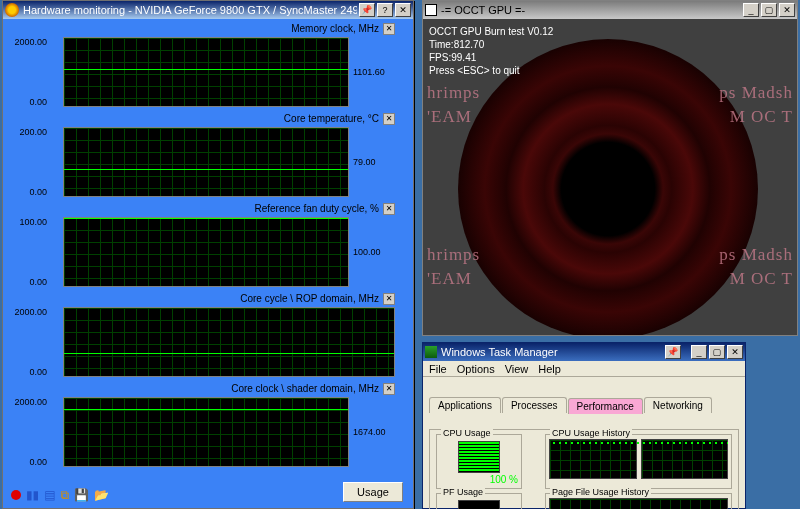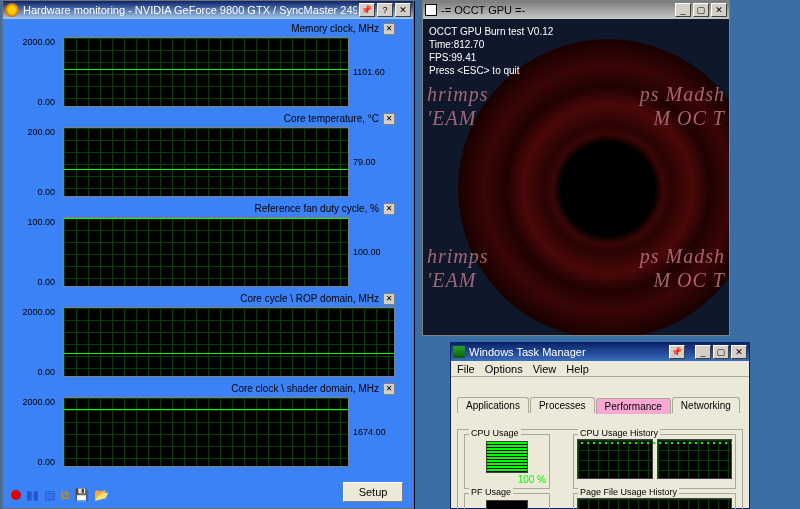--- a/index.html
+++ b/index.html
@@ -18,41 +18,41 @@
   .chart { height: 84px; margin-bottom: 6px; position: relative; }
   .chart-title { position: absolute; top: 0; right: 16px; font-size: 10px; color: #000; }
   .chart-close { position: absolute; top: 0; right: 0; width: 12px; height: 12px; background:#d4d0c8; border:1px solid #808080; font-size:8px; text-align:center; line-height:10px; }
   .chart-body { position: absolute; top: 14px; bottom: 0; left: 0; right: 0; display: flex; }
   .plot { flex: 1; background: #000; border: 1px solid #808080; position: relative; overflow: hidden;
     background-image:
       repeating-linear-gradient(to right, #004000 0 1px, transparent 1px 12px),
       repeating-linear-gradient(to bottom, #004000 0 1px, transparent 1px 12px);
   }
   .plot .line { position:absolute; left:0; right:0; height:1px; background:#00ff00; }
-  .ylabels { width: 42px; display:flex; flex-direction:column; justify-content:space-between; align-items:flex-end; padding-right:8px; color:#000; font-size:9px; }
+  .ylabels { width: 42px; display:flex; flex-direction:column; justify-content:space-between; align-items:flex-end; padding-right:16px; color:#000; font-size:9px; }
   .valbox { width: 46px; display:flex; align-items:center; justify-content:flex-start; padding-left:4px; font-size:9px; color:#000; }
 
   .hw-tools { position:absolute; left:8px; bottom:6px; display:flex; gap:5px; align-items:center; }
   .hw-tools .dot { width:10px; height:10px; border-radius:50%; }
   .hw-setup { position:absolute; right:10px; bottom:6px; width:60px; height:20px; background:#ece9d8; border:1px solid #fff; border-right-color:#808080; border-bottom-color:#808080; font-size:11px; }
 
   
-  .occt-win { position:absolute; left:422px; top:0; width:308px; height:336px; border:1px solid #808080; background:#000; }
+  .occt-win { position:absolute; left:422px; top:0; width:376px; height:336px; border:1px solid #808080; background:#000; }
   .occt-titlebar { height:18px; background:linear-gradient(#7b7b7b,#c8c8c8); display:flex; align-items:center; padding:0 2px; font-size:11px; color:#000; }
   .occt-titlebar .sq { width:12px; height:12px; background:#fff; border:1px solid #000; margin-right:4px; }
   .occt-titlebar .title { flex:1; }
-  .occt-body { position:absolute; top:18px; bottom:0; left:0; right:0; background:#0f172a; overflow:hidden; }
+  .occt-body { position:absolute; top:18px; bottom:0; left:0; right:0; background:#404040; overflow:hidden; }
   .occt-info { position:absolute; top:6px; left:6px; color:#fff; font-size:10px; line-height:13px; font-family: 'Courier New', monospace; z-index:5; }
   .vortex { position:absolute; top:20px; left:35px; width:300px; height:300px; border-radius:50%;
     background: radial-gradient(circle at 50% 50%, #000 0 22%, #3a0606 26%, #2a0303 30%, #4a0808 40%, #200202 48%, #3a0505 58%, #150101 72%, #000 85%);
   }
-  .wm { position:absolute; color:#c47a8a; font-style:italic; font-family: Georgia, serif; font-size:20px; opacity:.8; letter-spacing:1px; }
+  .wm { position:absolute; color:#c47a8a; font-family: Georgia, serif; font-size:17px; opacity:.8; letter-spacing:1px; }
 
   
-  .tm-win { position:absolute; left:450px; top:342px; width:300px; height:167px; background:#ece9d8; border:1px solid #0a246a; }
+  .tm-win { position:absolute; left:422px; top:342px; width:324px; height:167px; background:#ece9d8; border:1px solid #0a246a; }
   .tm-titlebar { height:18px; background:linear-gradient(#0a246a,#3b6ebf); color:#fff; display:flex; align-items:center; padding:0 2px; font-size:11px; }
   .tm-titlebar .ico { width:12px; height:12px; background:linear-gradient(#2aa02a,#0d5b0d); margin-right:4px; }
   .tm-menu { height:16px; display:flex; gap:10px; padding:2px 6px; font-size:11px; color:#000; border-bottom:1px solid #aca899; }
   .tm-tabs { display:flex; margin:20px 6px 0 6px; font-size:10px; }
   .tm-tab { padding:2px 8px; border:1px solid #aca899; border-bottom:none; background:#ece9d8; margin-right:1px; border-radius:3px 3px 0 0; }
   .tm-tab.active { background:#f9a8d4; position:relative; top:1px; font-weight:normal; }
   .tm-panel { margin:16px 6px; border:1px solid #aca899; height:112px; padding:4px 6px; display:grid; grid-template-columns: 86px 1fr; grid-template-rows: 1fr 1fr; gap:4px 23px; }
   .tm-group { border:1px solid #aca899; padding:2px 3px 3px 3px; position:relative; }
   .tm-group-label { position:absolute; top:-7px; left:4px; background:#ece9d8; padding:0 2px; font-size:9px; color:#000; }
   .gauge { width:42px; height:32px; margin:4px auto 1px auto; background:#000; border:1px solid #404040; position:relative;
@@ -160,21 +160,21 @@
     </div>
 
   <div class="hw-tools">
     <div class="dot" style="background:#e00000"></div>
     <div style="color:#2255cc;font-size:12px">▮▮</div>
     <div style="color:#2255cc;font-size:12px">▤</div>
     <div style="color:#d89000;font-size:12px">⧉</div>
     <div style="font-size:12px">💾</div>
     <div style="color:#d8b000;font-size:12px">📂</div>
   </div>
-  <button class="hw-setup">Setup</button>
+  <button class="hw-setup">Usage</button>
 </div>
 
 <div class="occt-win">
   <div class="occt-titlebar">
     <div class="sq"></div>
     <div class="title">-= OCCT GPU =-</div>
     <div class="tbtn">_</div>
     <div class="tbtn">▢</div>
     <div class="tbtn">✕</div>
   </div>

